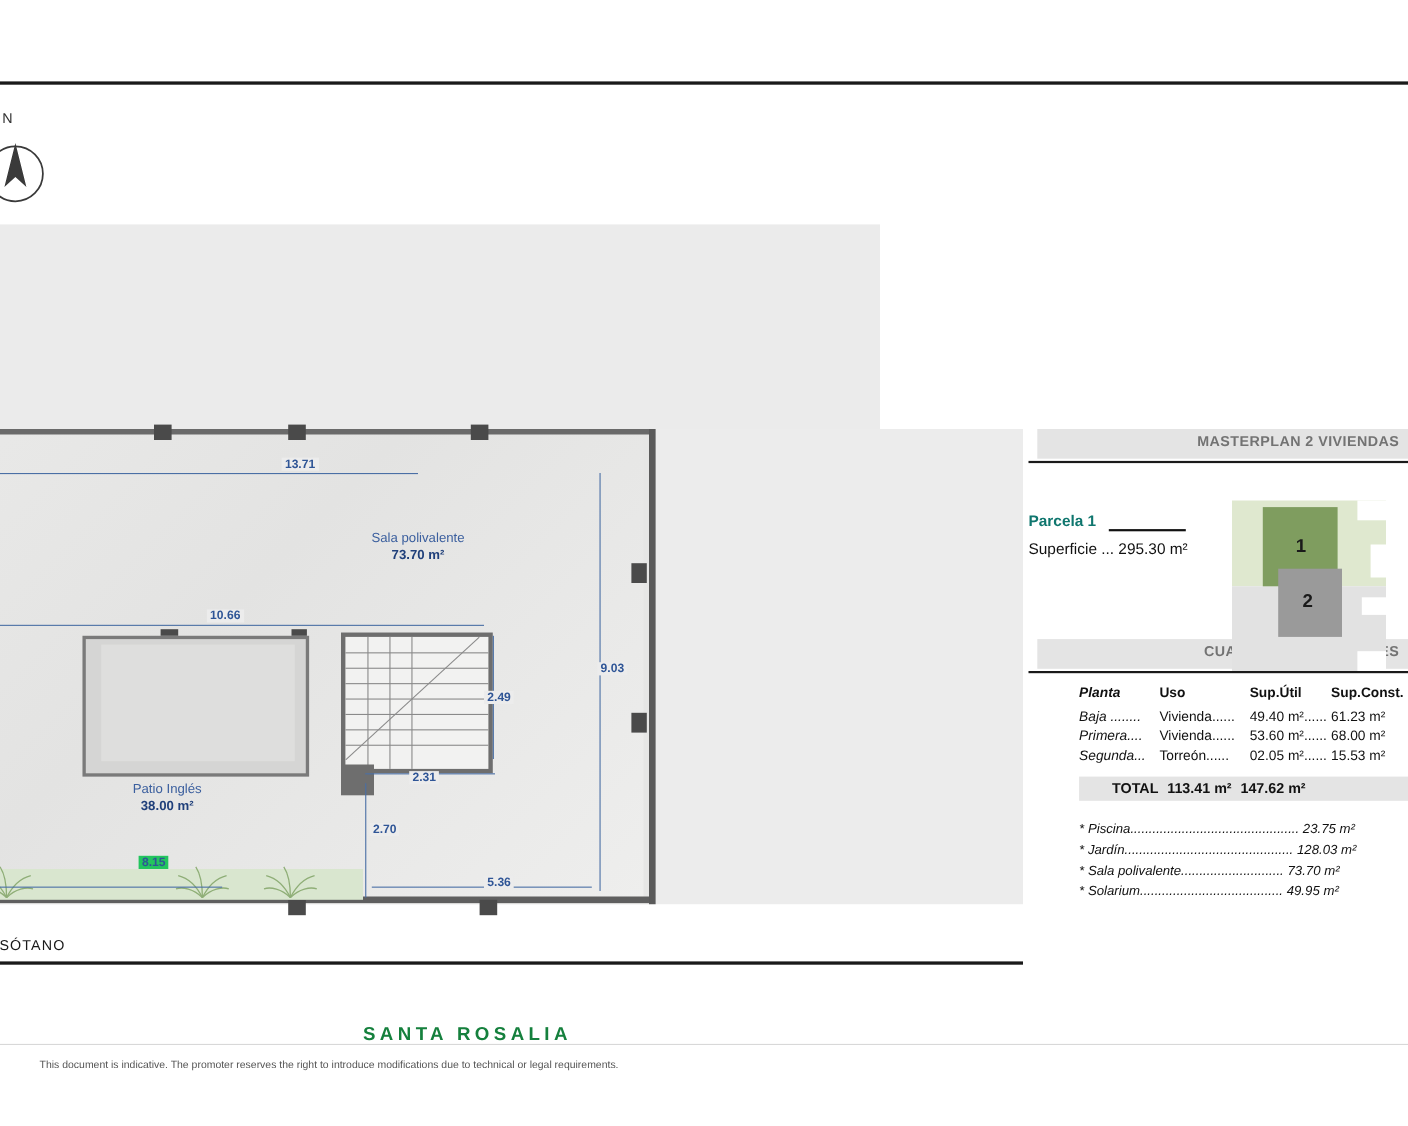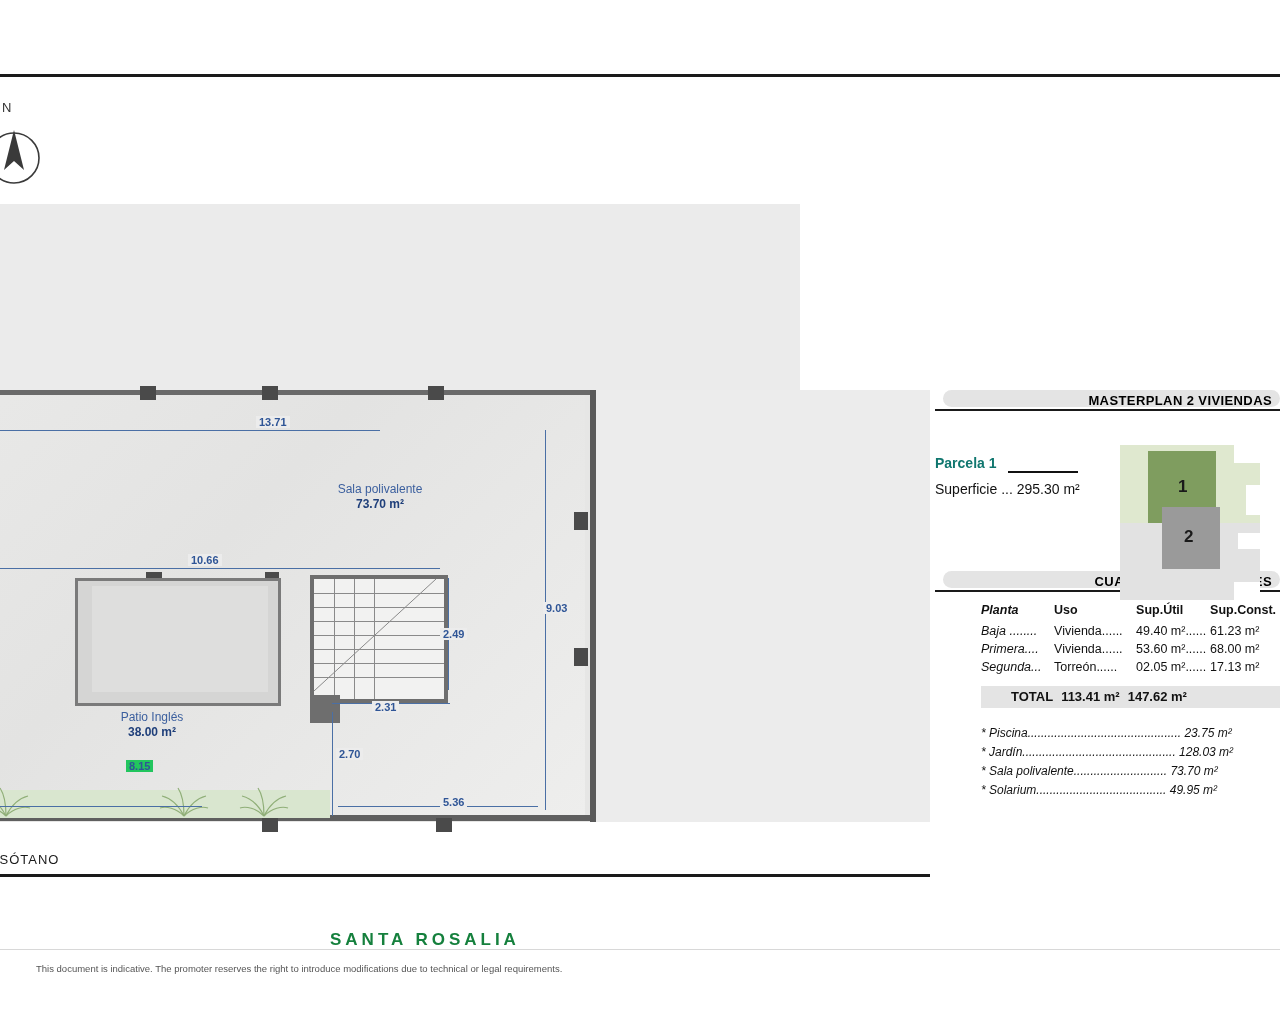--- a/index.html
+++ b/index.html
@@ -146,29 +146,28 @@
     letter-spacing: 4px;
     color: #15803d;
     font-weight: bold;
   }
 
   
   .panel { left: 935px; top: 390px; width: 345px; }
 
   .panel-bar {
     background: #e4e4e4;
-    height: 17px;
+    height: 27px;
     line-height: 22px;
     text-align: right;
     padding-right: 8px;
     font-size: 13px;
     font-weight: bold;
     letter-spacing: 0.4px;
-    color: #000000;
-    border-radius: 10px;
+    color: #737373;
   }
   .panel-bar.indent { margin-left: 8px; }
   .panel-rule {
     height: 2px;
     background: #1a1a1a;
     margin-top: 2px;
   }
 
   .parcela-block { position: relative; height: 160px; }
   .parcela-title {
@@ -341,21 +340,21 @@
 <div class="abs dim-line dim-v" style="left:448px;top:578px;width:1px;height:112px"></div>
 <div class="abs dim-label" style="left:440px;top:628px">2.49</div>
 
 <div class="abs dim-line dim-h" style="left:332px;top:703px;width:118px"></div>
 <div class="abs dim-label" style="left:372px;top:701px">2.31</div>
 
 <div class="abs dim-line dim-v" style="left:332px;top:712px;width:1px;height:104px"></div>
 <div class="abs dim-label" style="left:336px;top:748px">2.70</div>
 
 <div class="abs dim-line dim-h" style="left:-60px;top:806px;width:262px"></div>
-<div class="abs dim-label" style="left:126px;top:760px;background:#22c55e">8.15</div>
+<div class="abs dim-label" style="left:126px;top:778px;background:#22c55e">8.15</div>
 
 <div class="abs dim-line dim-h" style="left:338px;top:806px;width:200px"></div>
 <div class="abs dim-label" style="left:440px;top:796px">5.36</div>
 
 <div class="abs room-label" style="left:300px;top:482px;width:160px">
   <div>Sala polivalente</div>
   <b>73.70 m²</b>
 </div>
 <div class="abs room-label" style="left:82px;top:710px;width:140px">
   <div>Patio Inglés</div>
@@ -413,21 +412,21 @@
         <tr>
           <td class="c-planta">Primera....</td>
           <td class="c-uso">Vivienda......</td>
           <td class="c-util">53.60 m²......</td>
           <td class="c-const">68.00 m²</td>
         </tr>
         <tr>
           <td class="c-planta">Segunda...</td>
           <td class="c-uso">Torreón......</td>
           <td class="c-util">02.05 m²......</td>
-          <td class="c-const">17.13 m²</td>
+          <td class="c-const">15.53 m²</td>
         </tr>
       </tbody>
     </table>
 
     <div class="total-bar">
       <span>TOTAL</span>
       <span>113.41 m²</span>
       <span>147.62 m²</span>
     </div>
 

